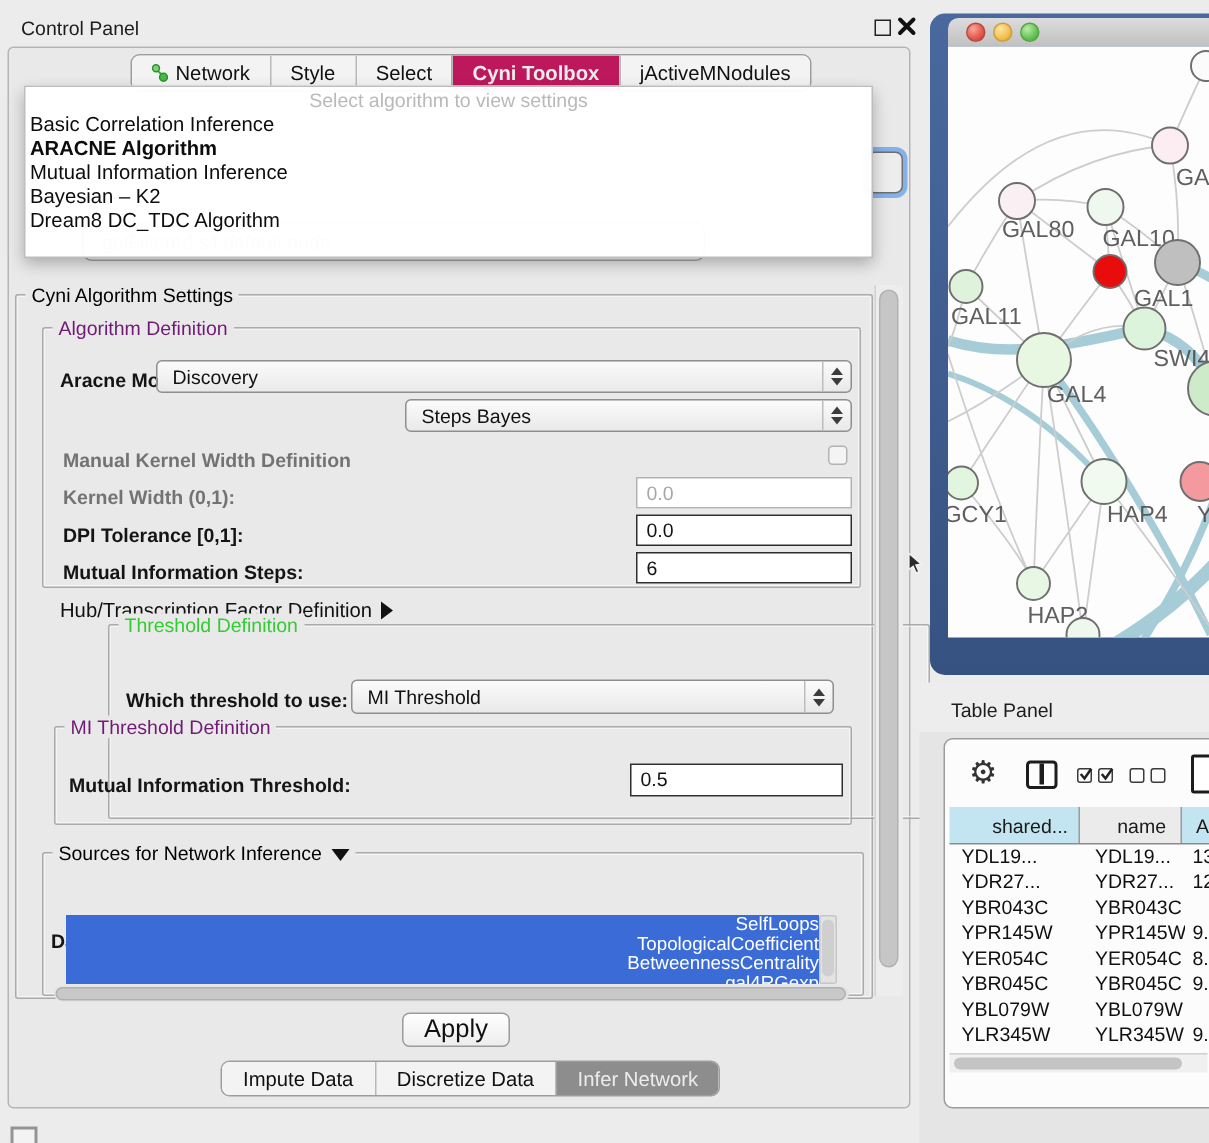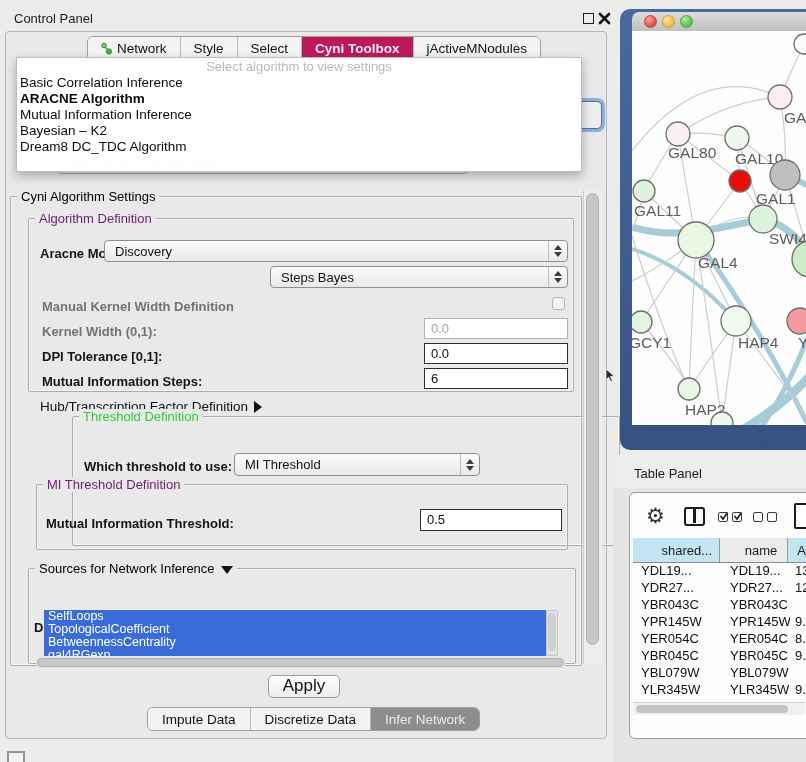--- a/index.html
+++ b/index.html
@@ -69,21 +69,21 @@
   .cb{box-sizing:border-box;width:13px;height:13px;border:1px solid #b3b3b3;border-radius:3px;background:#f4f4f4;}
 
   .tri-right{display:inline-block;width:0;height:0;border-top:6px solid transparent;
              border-bottom:6px solid transparent;border-left:8px solid #111;margin-left:6px;
              vertical-align:middle;}
   .tri-down{display:inline-block;width:0;height:0;border-left:6px solid transparent;
             border-right:6px solid transparent;border-top:8px solid #111;margin-left:6px;
             vertical-align:middle;}
 
   #attr-list{left:44px;top:610px;width:502px;height:46px;background:#3a6bd7;overflow:hidden;}
-  .attr-item{height:13px;line-height:13px;font-size:12.5px;color:#fff;padding-left:4px;}
+  .attr-item{height:13px;line-height:13px;font-size:12.5px;color:#fff;padding-left:4px;text-align:right;}
   #attr-vsb{left:546px;top:610px;width:12px;height:46px;background:#e3e3e3;border:1px solid #c6c6c6;
             box-sizing:border-box;border-radius:2px;}
   #attr-vsb-thumb{position:absolute;left:1px;top:2px;width:8px;height:38px;border-radius:4px;background:#cfcfcf;}
   #src-hsb{left:36px;top:657px;width:530px;height:11px;background:#e4e4e4;border-radius:6px;}
   #src-hsb-thumb{position:absolute;left:1px;top:1px;width:527px;height:9px;border-radius:5px;
                  background:#c8c8c8;border:1px solid #b0b0b0;box-sizing:border-box;}
 
   #apply-btn{left:268px;top:675px;width:70px;height:21px;border:1px solid #9c9c9c;border-radius:5px;
              background:linear-gradient(#ffffff,#ededed);font-size:17px;color:#111;
              text-align:center;line-height:20px;}
@@ -228,21 +228,21 @@
   <div class="abs field strong" style="left:424px;top:368px;width:144px;height:21px;">6</div>
 
   <div class="abs txt" style="left:40px;top:399px;font-size:13.5px;color:#111;">
     <span>Hub/Transcription Factor Definition</span><span class="tri-right"></span>
   </div>
 
   <div class="abs grp" style="left:28px;top:416px;width:546px;height:128px;margin-left:44px;">
     <span class="legend green">Threshold Definition</span>
   </div>
   <div class="abs lbl b txt" style="left:84px;top:459px;">Which threshold to use:</div>
-  <div class="abs combo" style="left:234px;top:453px;width:246px;height:23px;">
+  <div class="abs combo" style="left:234px;top:453px;width:322px;height:23px;">
     <span class="ct">MI Threshold</span>
     <span class="stepper">
         <span class="tri-up"></span>
         <span class="tri-dn"></span>
       </span>
   </div>
 
   <div class="abs grp" style="left:36px;top:484px;width:530px;height:64px;">
     <span class="legend blue">MI Threshold Definition</span>
   </div>

